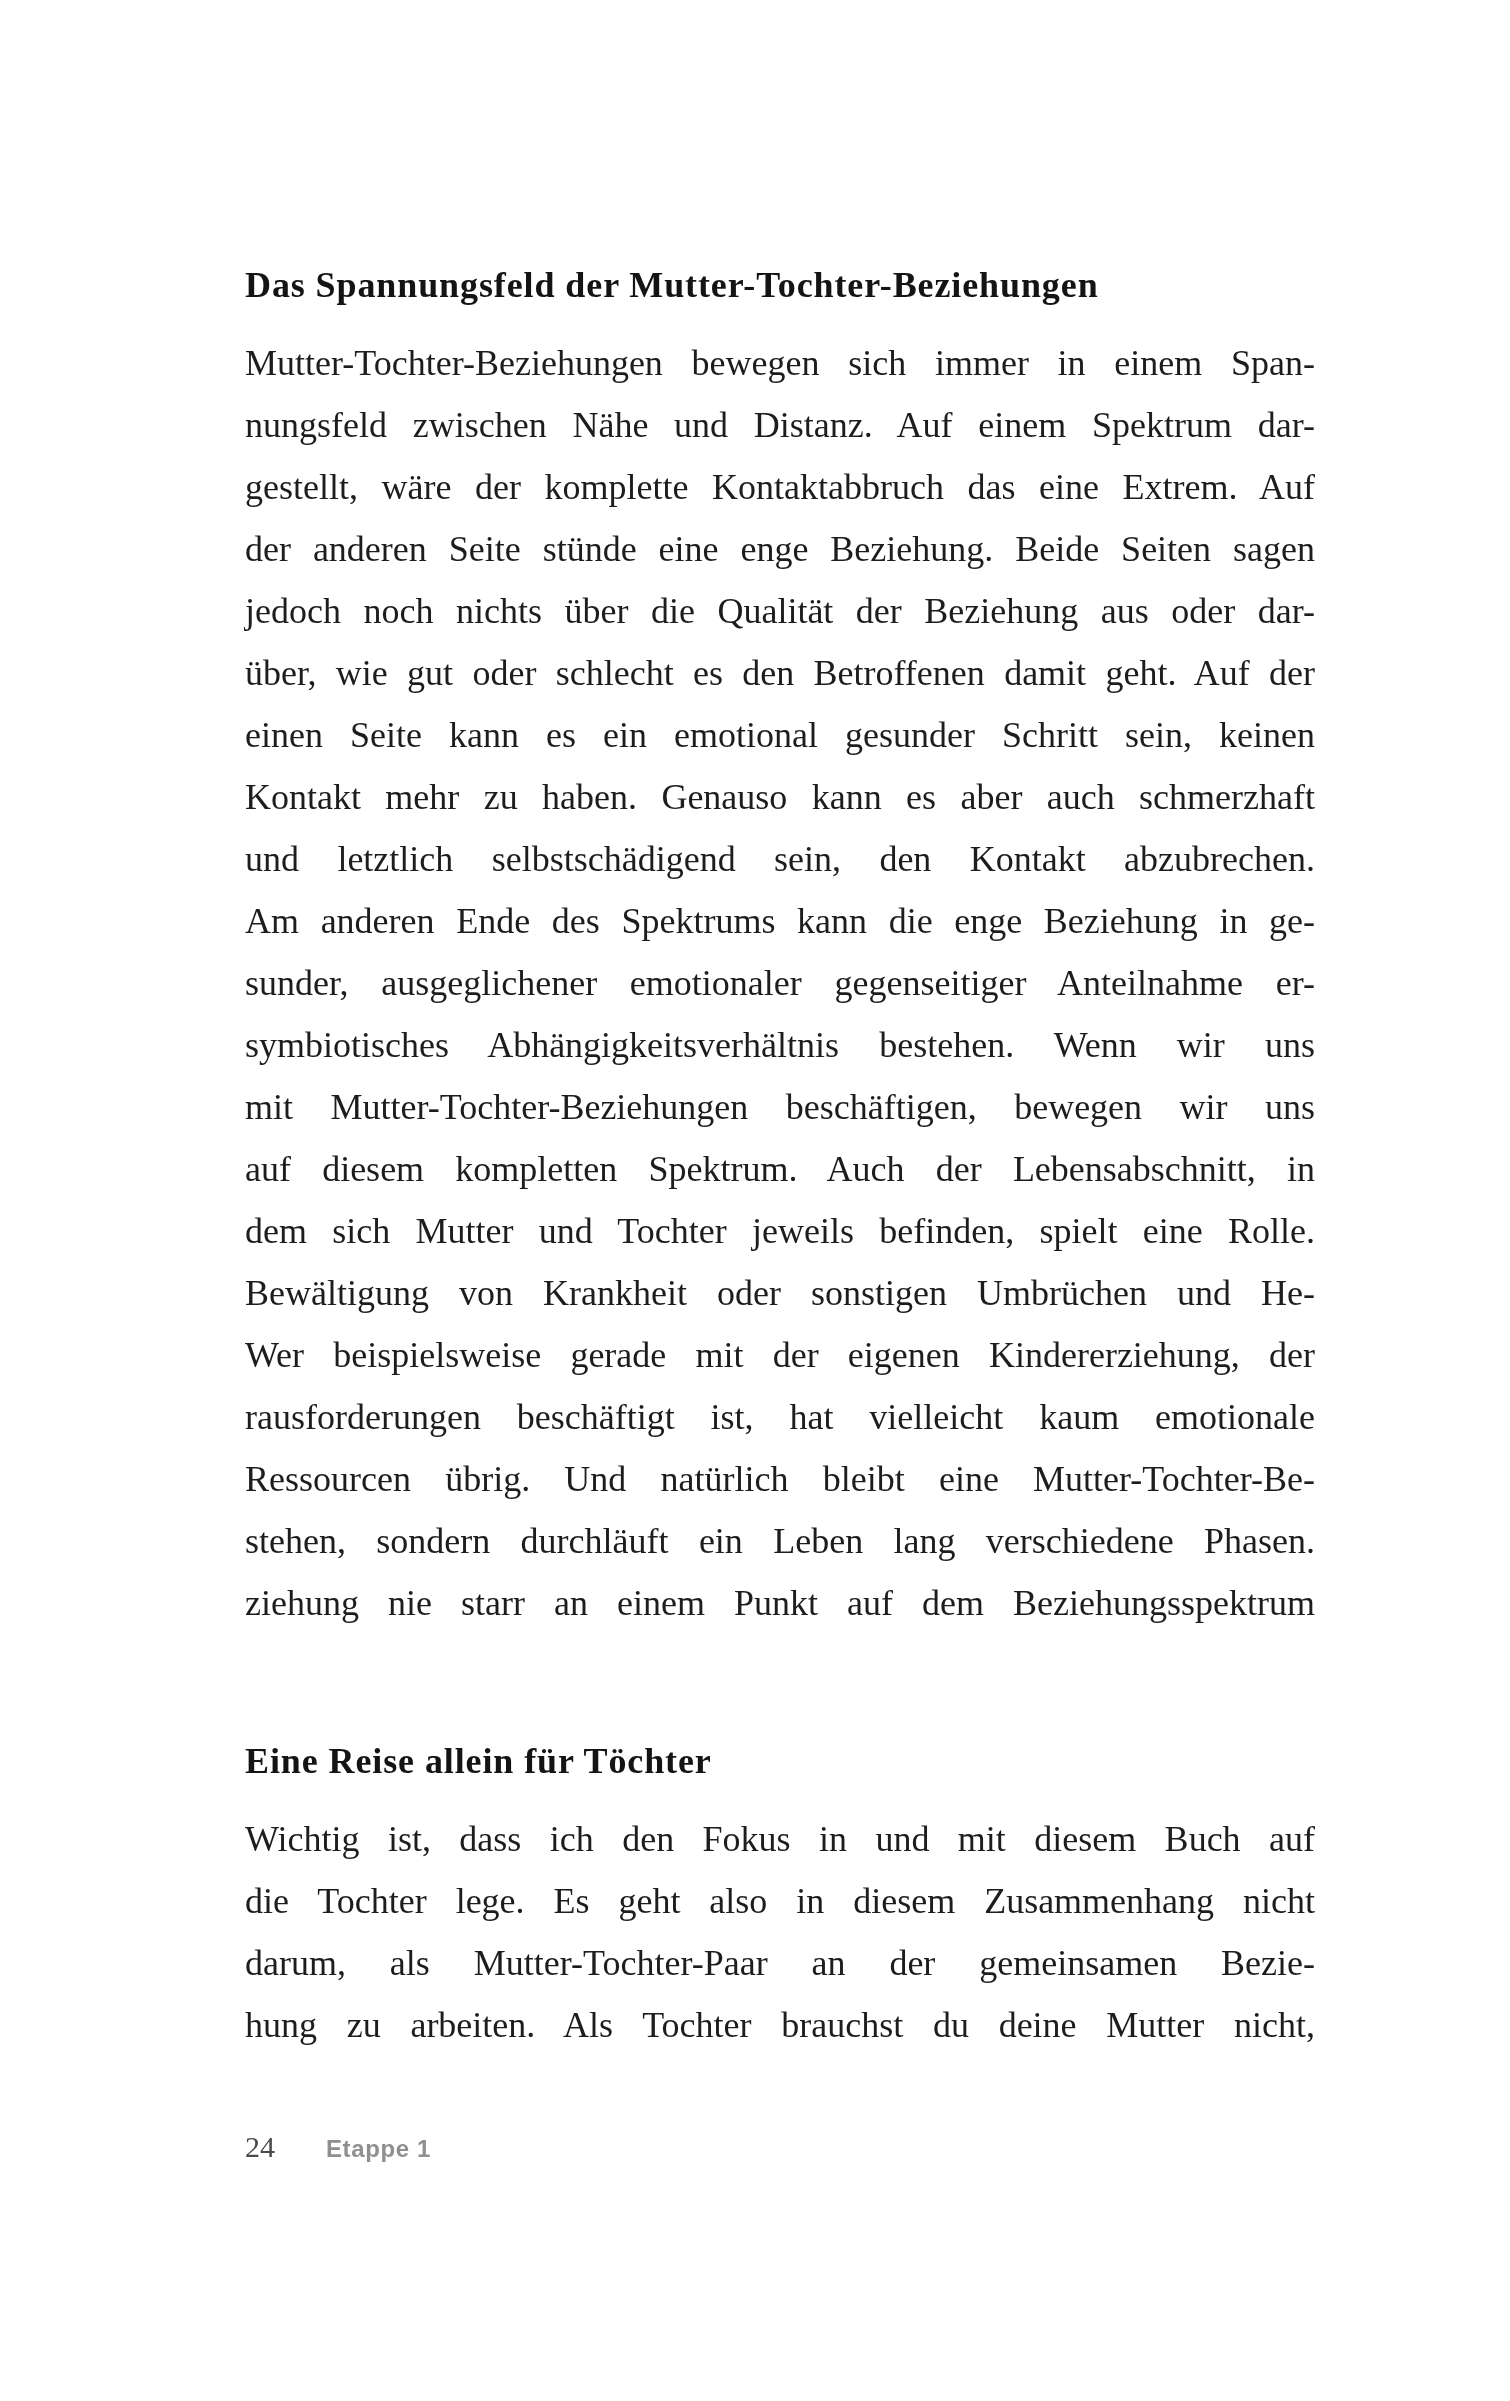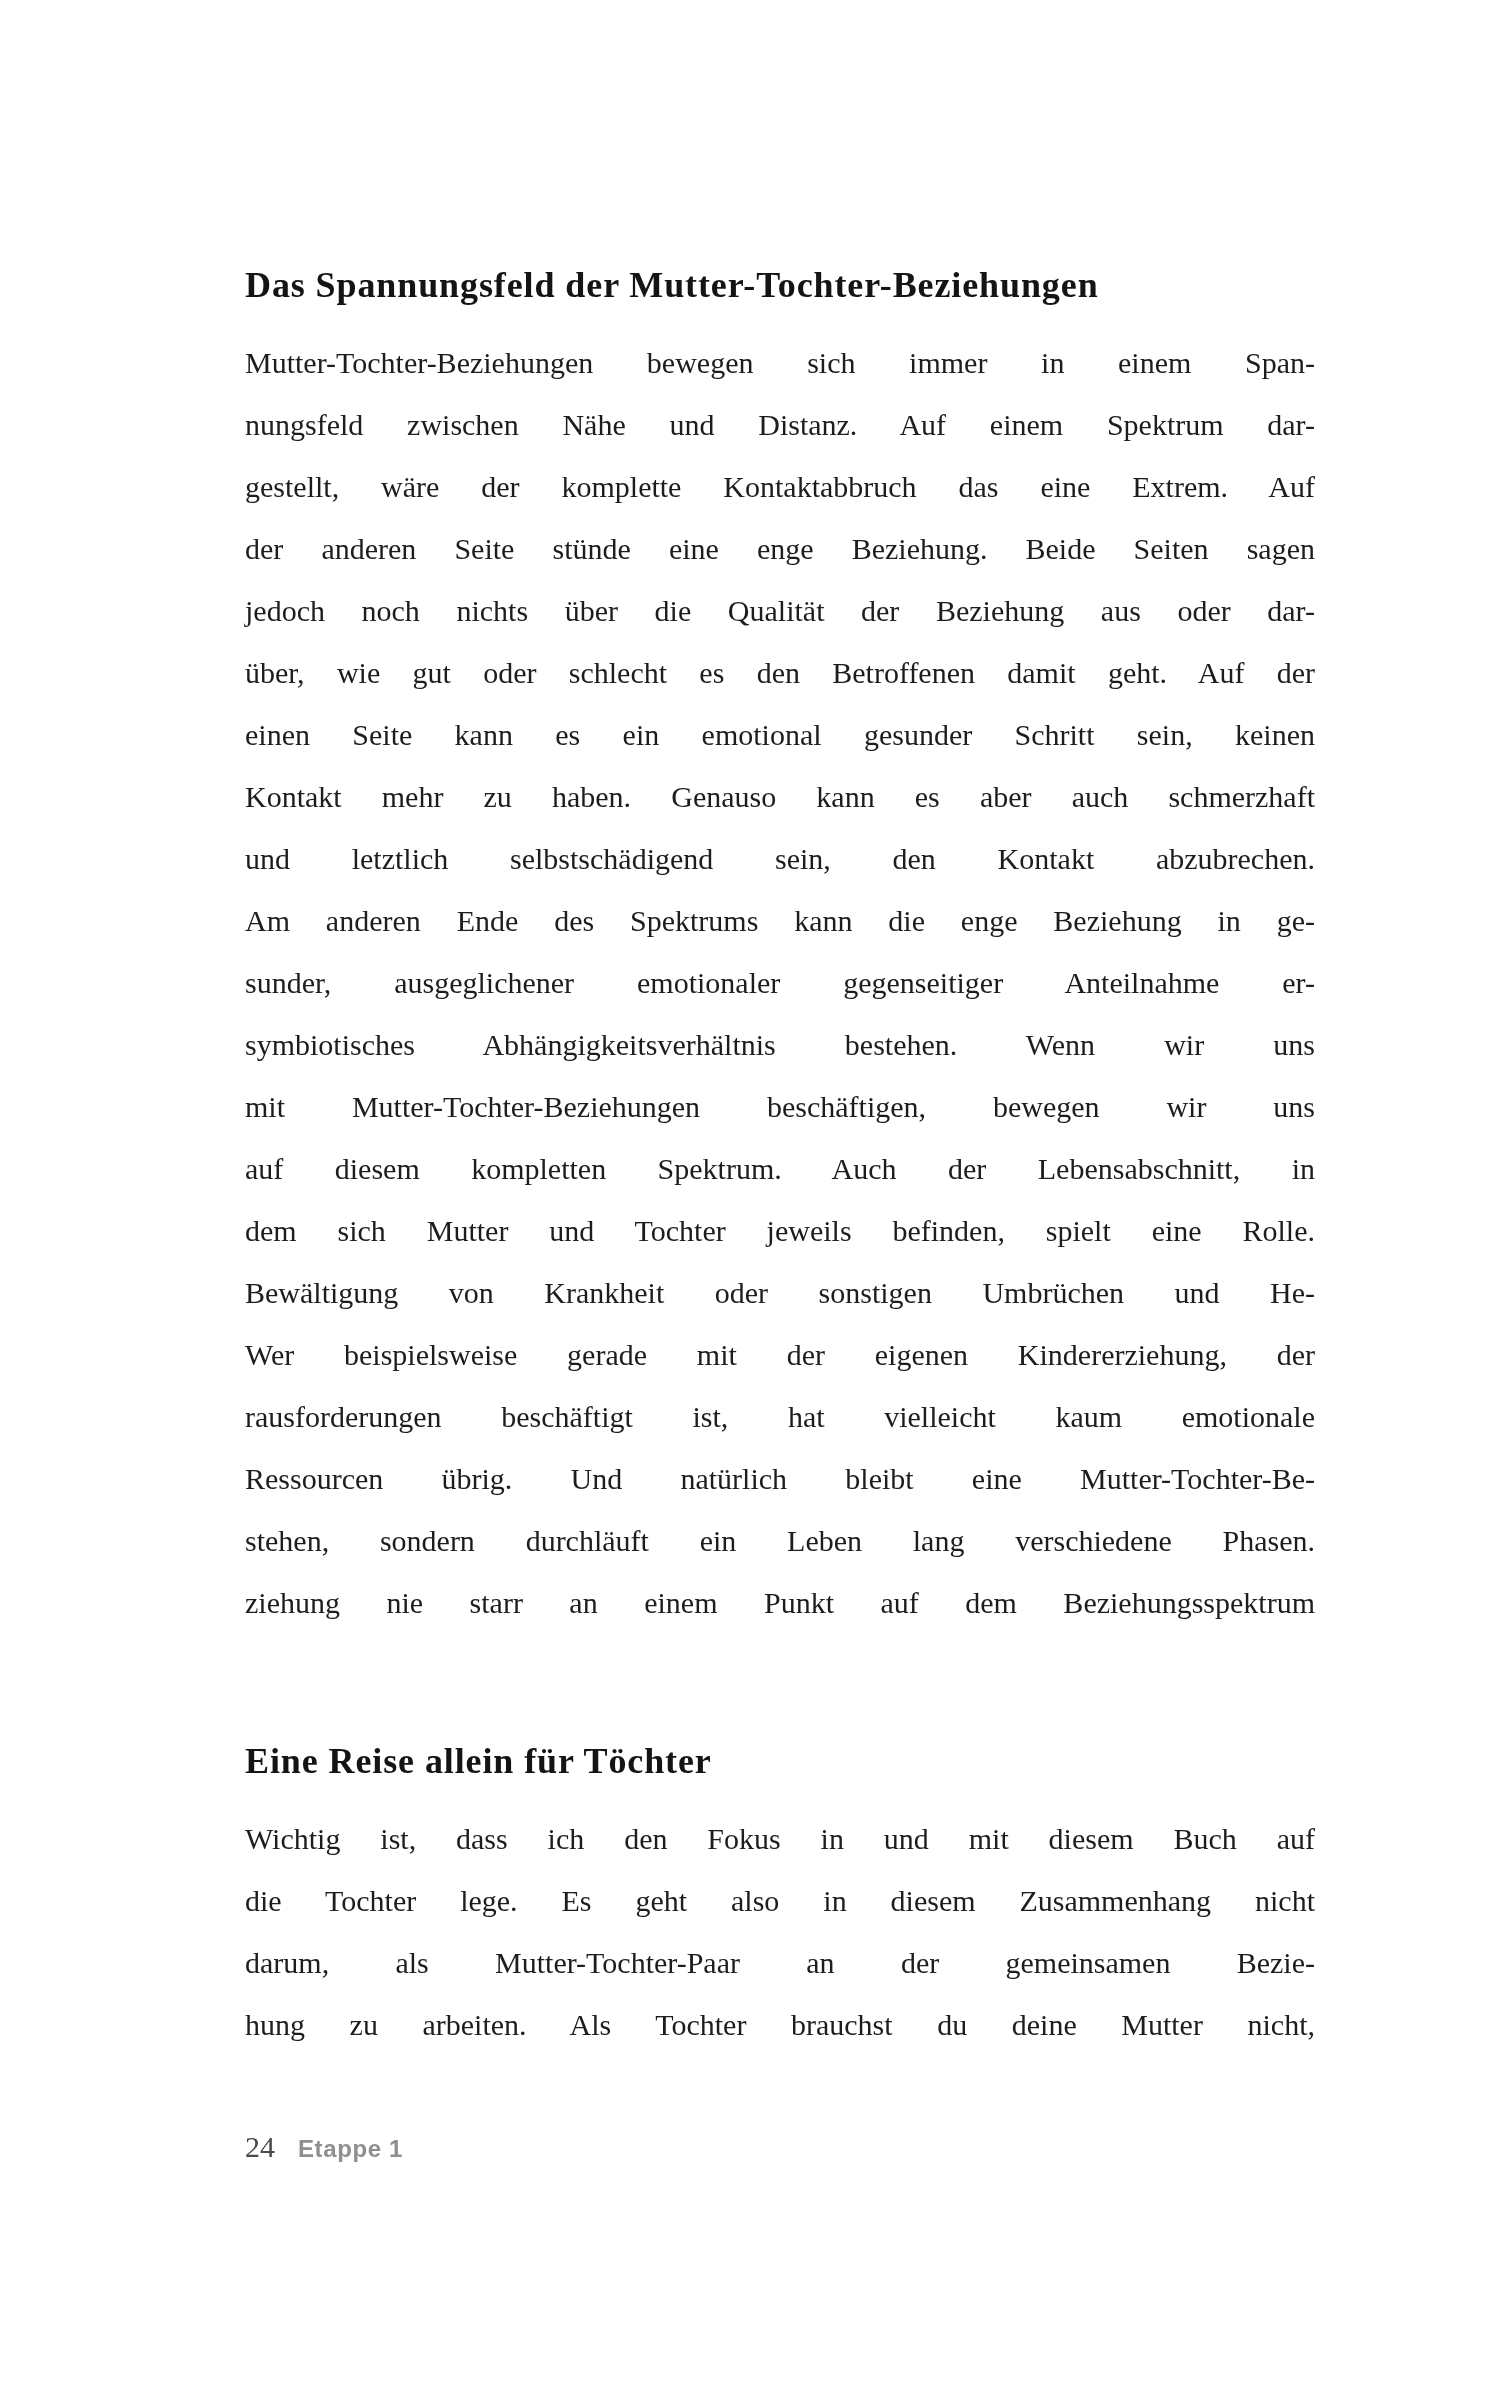--- a/index.html
+++ b/index.html
@@ -31,35 +31,35 @@
     color: #141414;
     margin: 0 0 25px 0;
   }
   .heading.second {
     margin-top: 105px;
   }
   .para {
     margin: 0;
   }
   .line {
-    font-size: 30px;
+    font-size: 36px;
     line-height: 62px;
     text-align: justify;
     text-align-last: justify;
     text-justify: inter-word;
     white-space: normal;
     color: #1d1d1d;
   }
   .footer {
     position: absolute;
     left: 245px;
     top: 2130px;
     display: inline-flex;
     align-items: baseline;
-    gap: 23px;
+    gap: 51px;
   }
   .footer .page-number {
     font-family: "Liberation Serif", serif;
     font-size: 30px;
     color: #4a4a4a;
   }
   .footer .section-label {
     font-family: "Liberation Sans", sans-serif;
     font-weight: 700;
     font-size: 24px;

